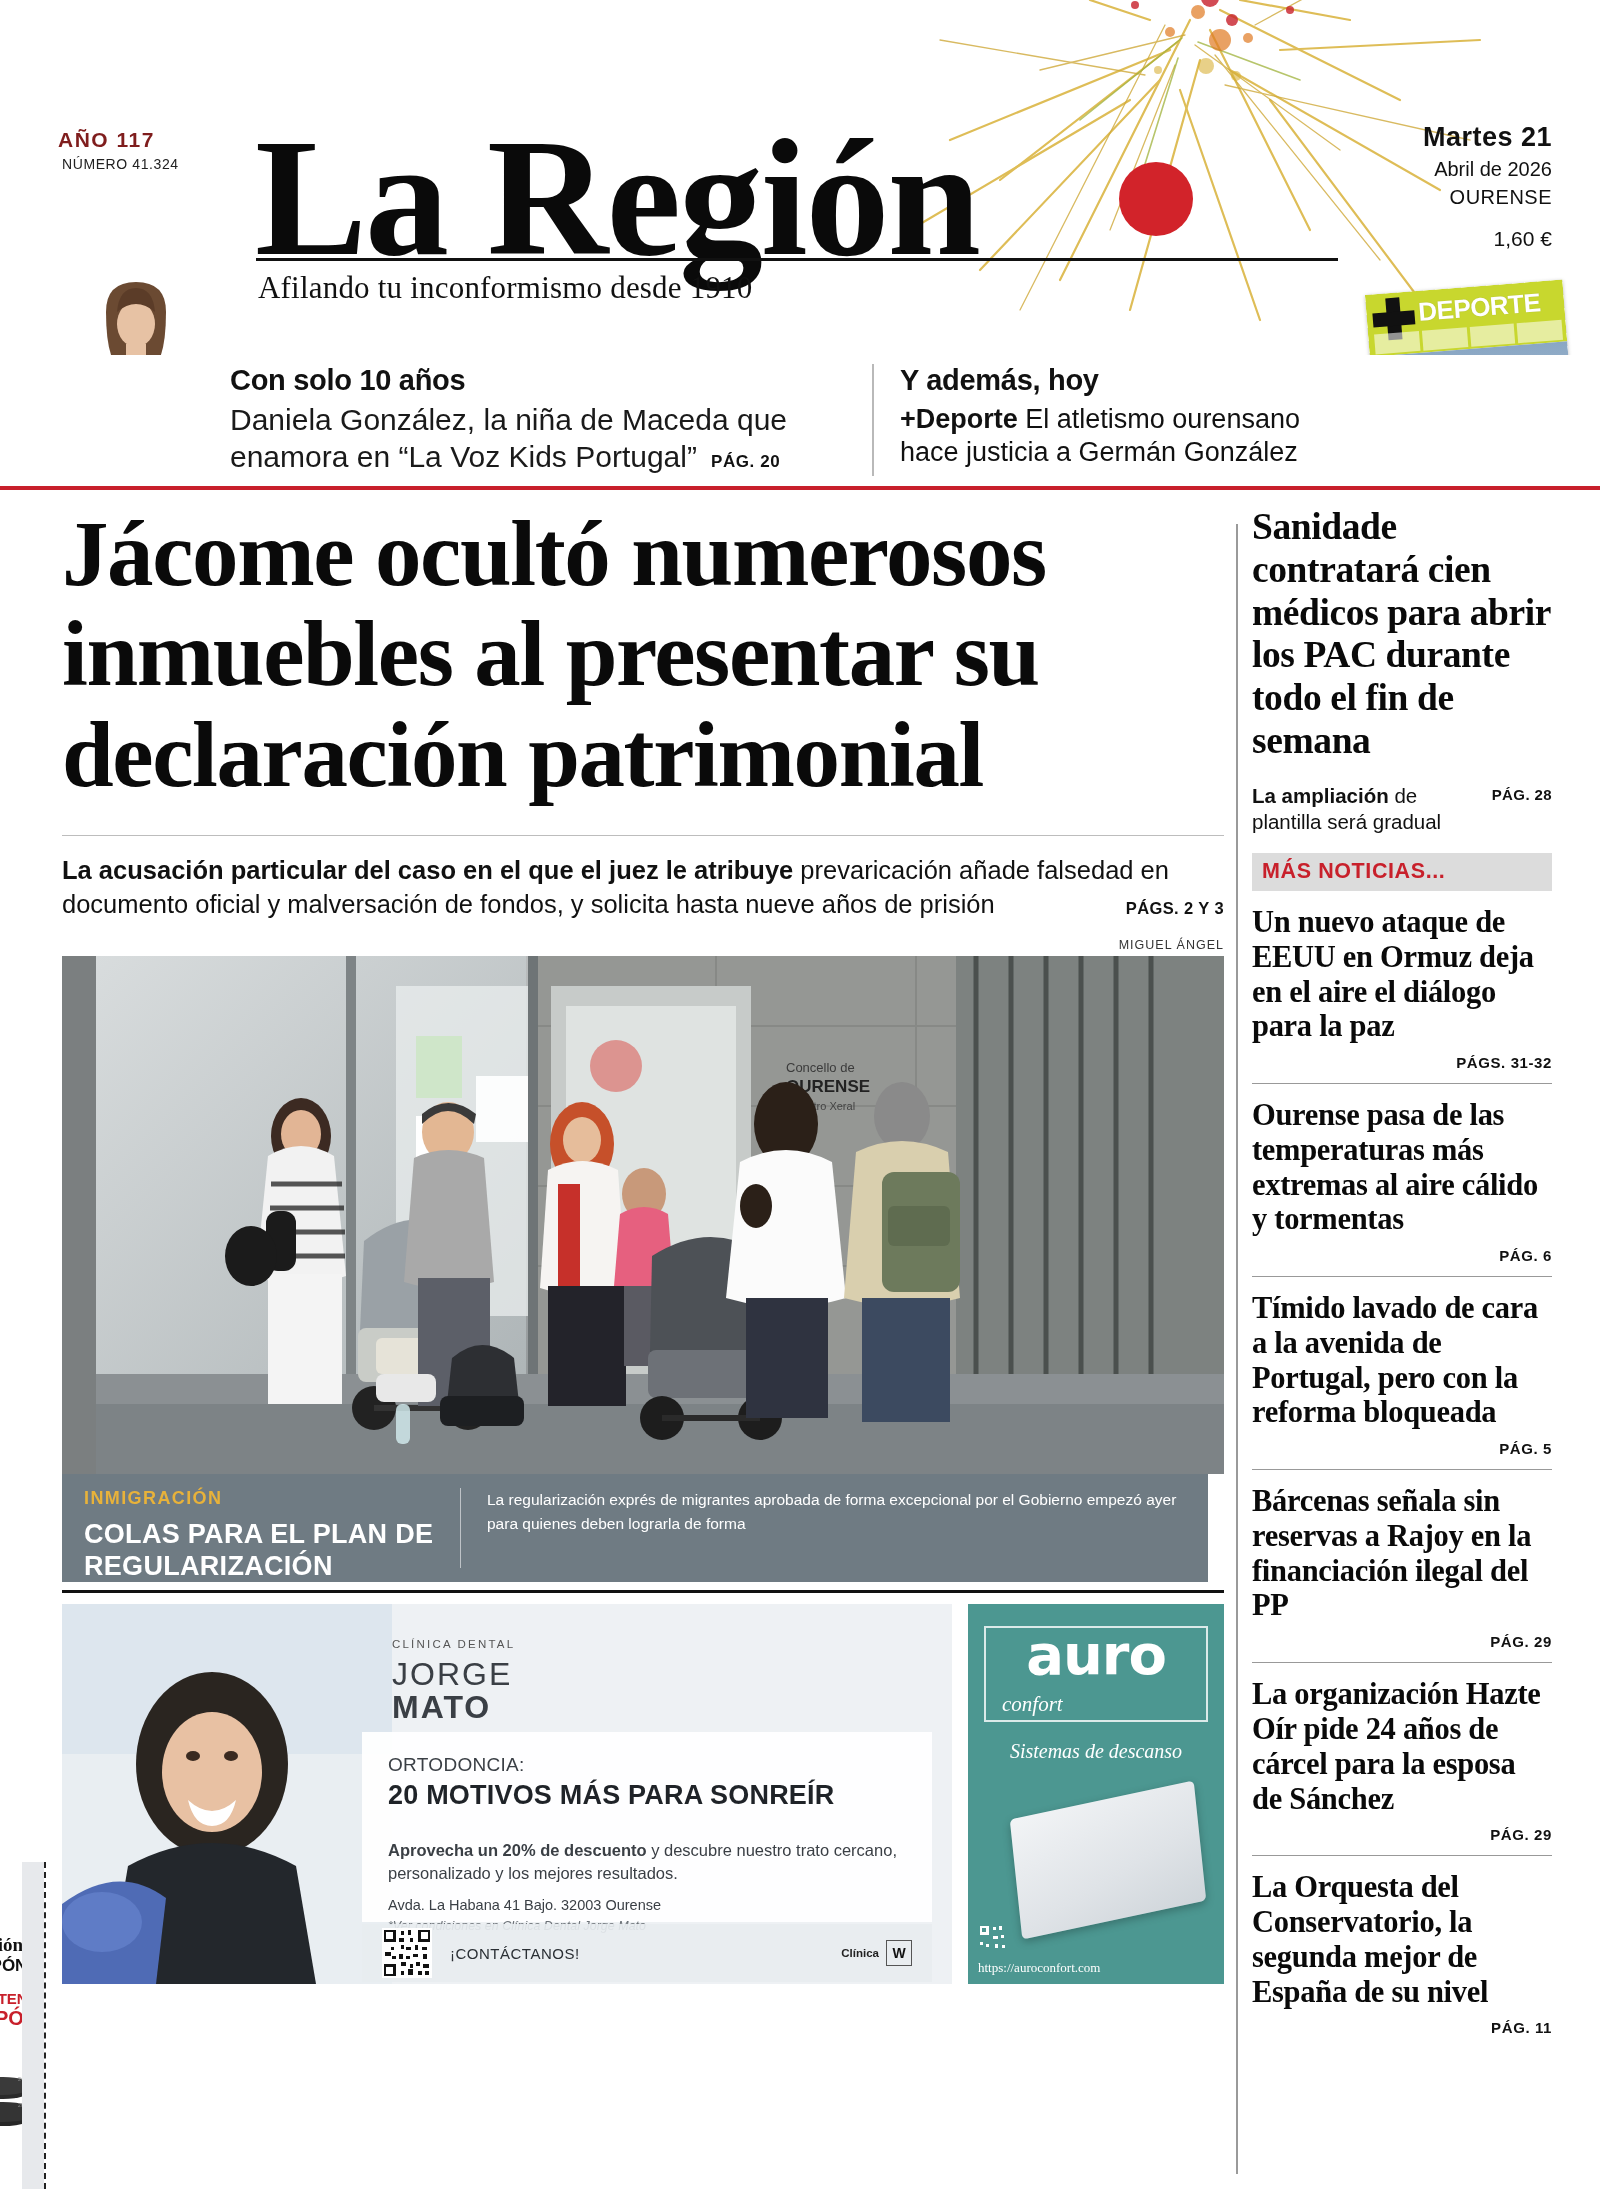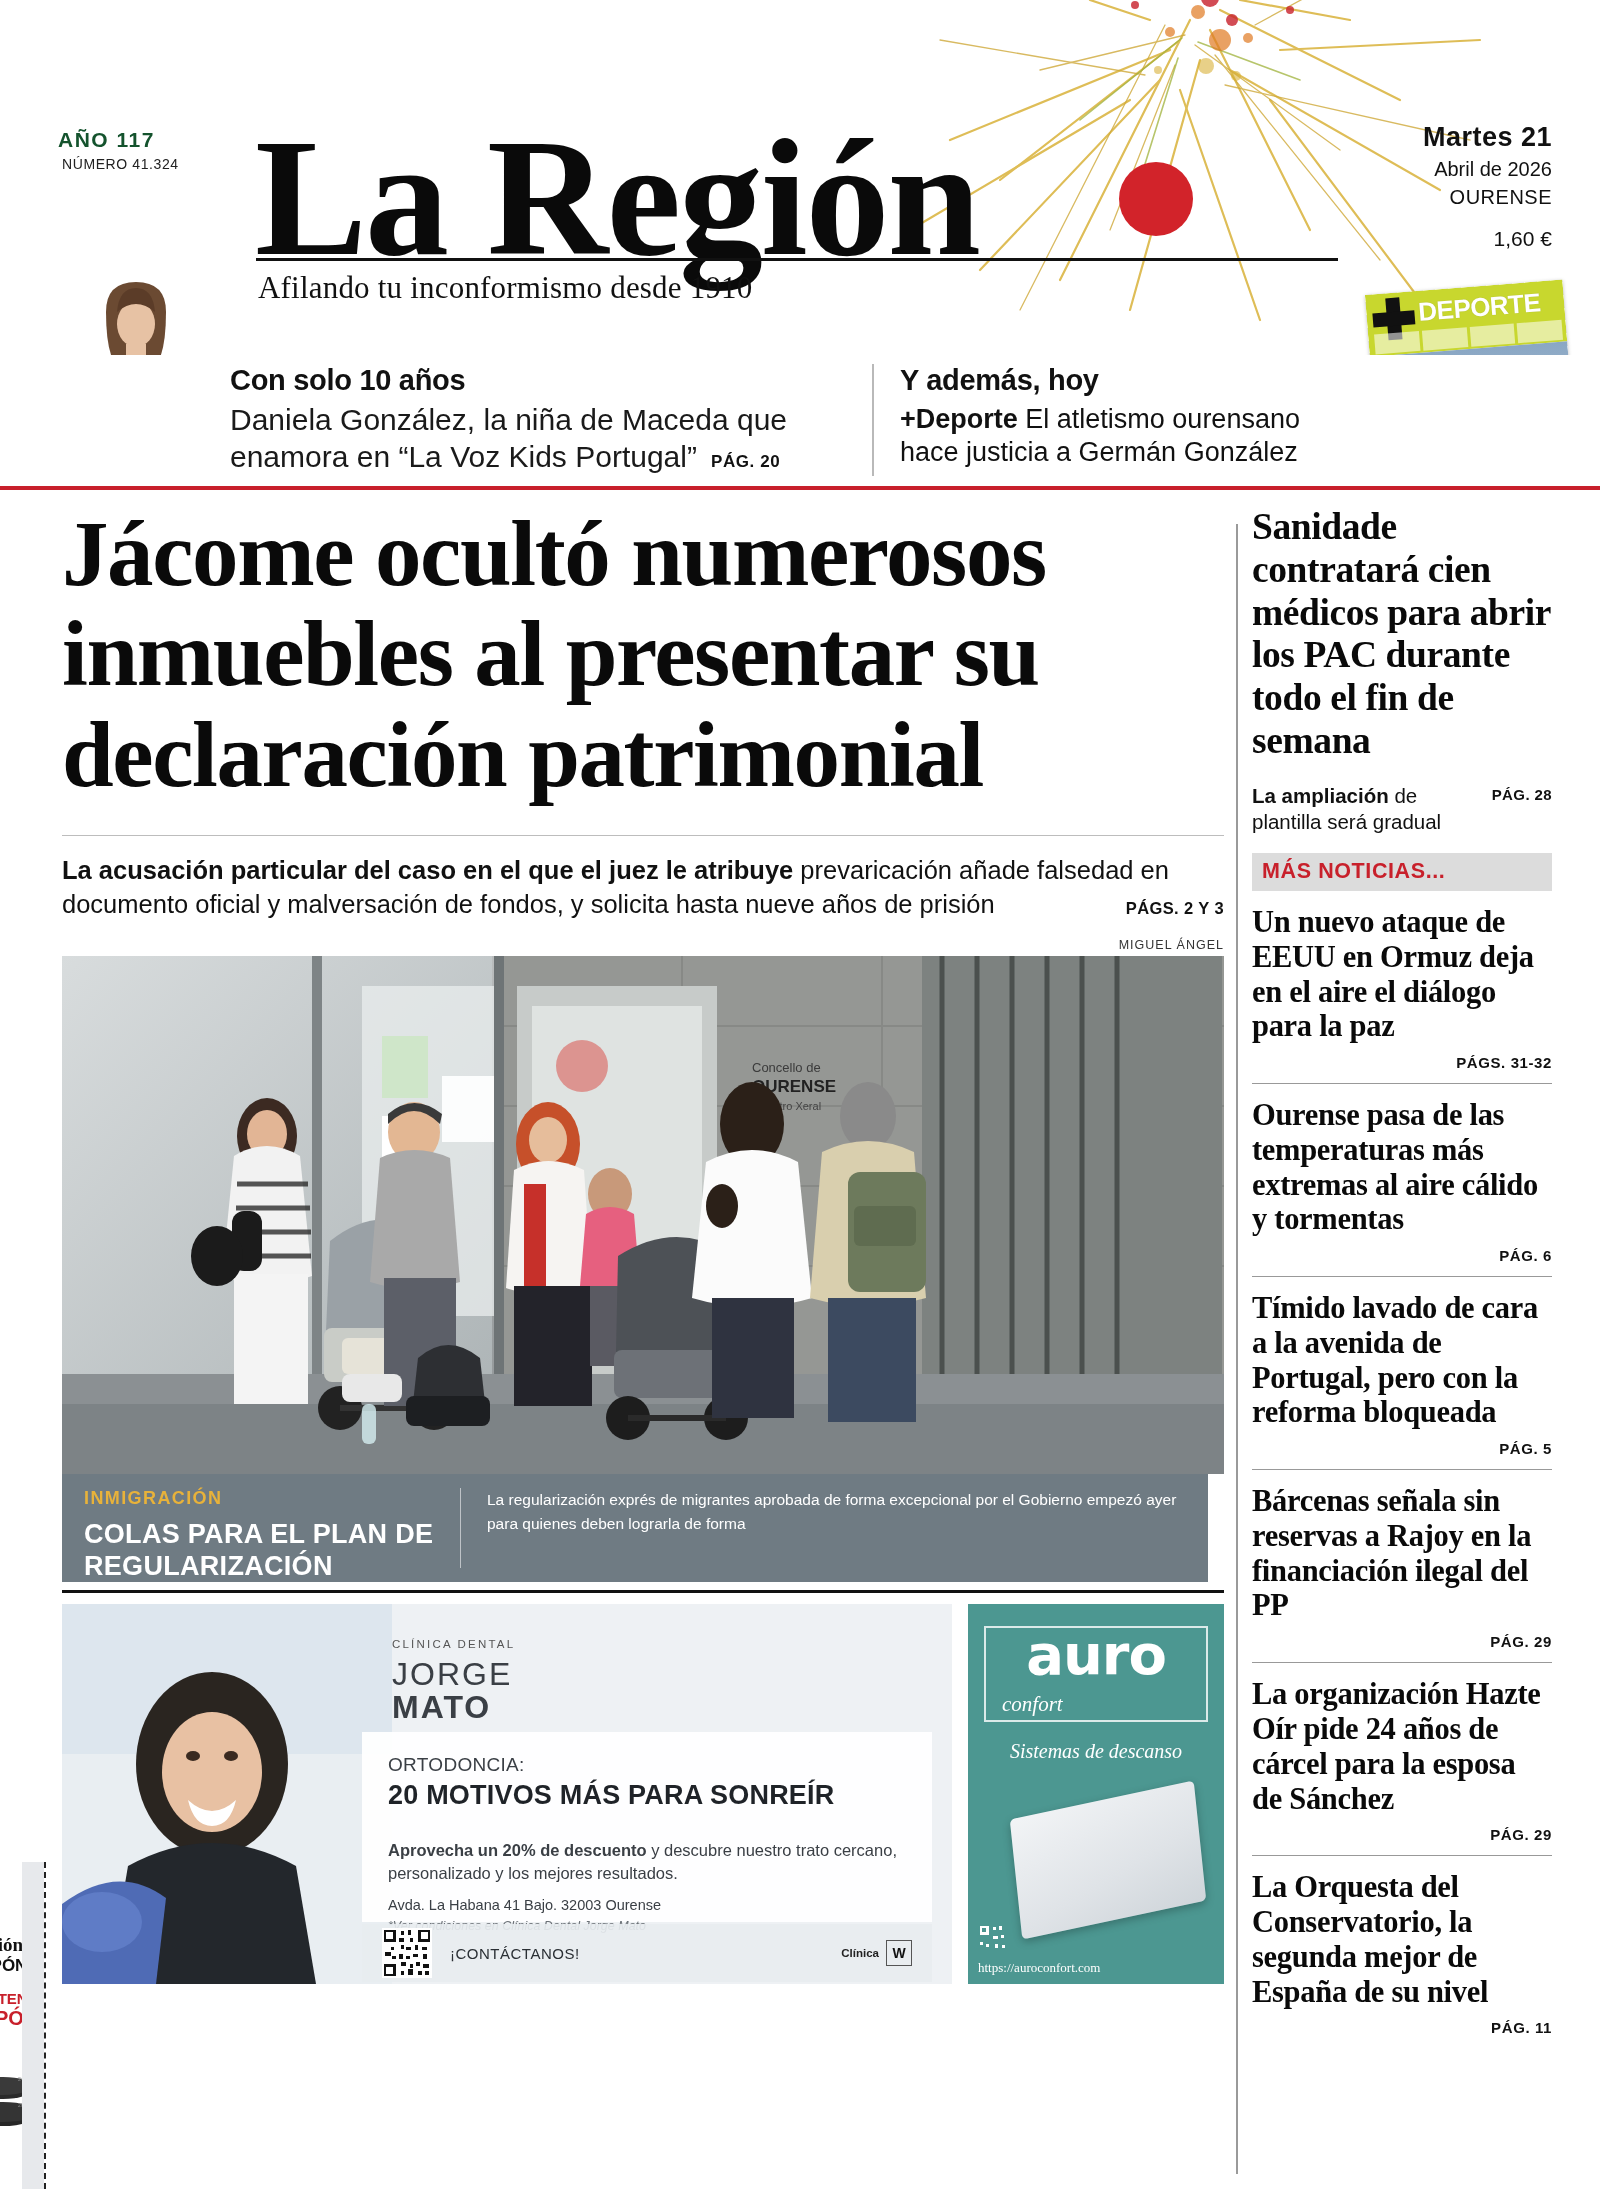--- a/index.html
+++ b/index.html
@@ -24,21 +24,21 @@
     width: 620px; height: 370px;
     pointer-events: none;
   }
   .issue-block {
     position: absolute;
     left: 58px; top: 128px;
     text-align: left;
   }
   .issue-year {
     font-size: 21px; font-weight: 700; letter-spacing: 1.5px;
-    color: #14532d;
+    color: #7f1d1d;
   }
   .issue-num {
     font-size: 14px; font-weight: 400; letter-spacing: .6px;
     color: #222; margin-top: 4px; margin-left: 4px;
   }
   .date-block {
     position: absolute;
     right: 48px; top: 122px;
     text-align: right;
   }
@@ -201,20 +201,21 @@
   
   .credit {
     text-align: right; font-size: 12.5px; letter-spacing: 1px;
     color: #333; margin-top: 16px; margin-bottom: 4px;
   }
 
   
   .photo-box {
     position: relative; width: 1162px; height: 518px; overflow: hidden;
     background: #7b7f80;
+    padding-left: 34px;
   }
   .photo-caption {
     position: relative; width: 1146px; height: 108px;
     background: #6f7b83; color: #fff; overflow: hidden;
   }
   .cap-left { position: absolute; left: 22px; top: 14px; width: 360px; }
   .cap-kicker {
     font-size: 18px; font-weight: 700; letter-spacing: 1.4px; color: #e8b23a;
   }
   .cap-title {

